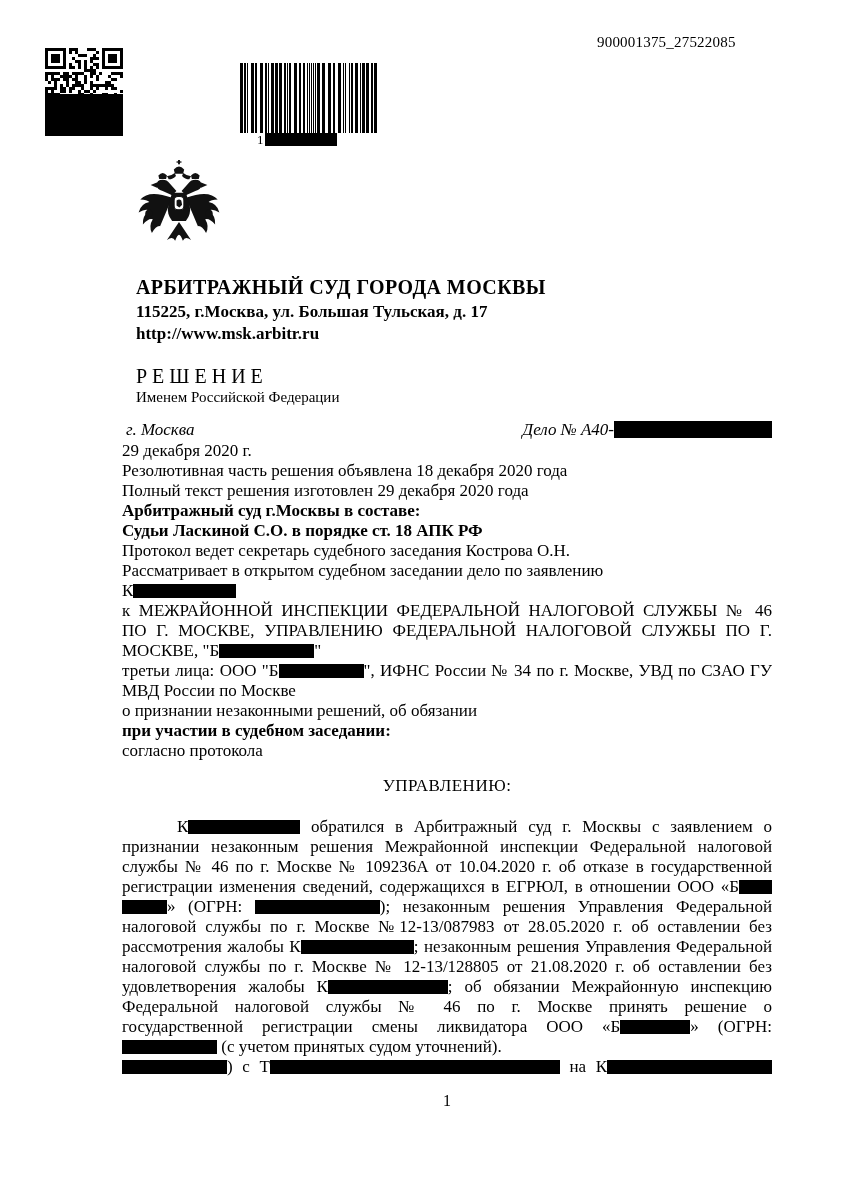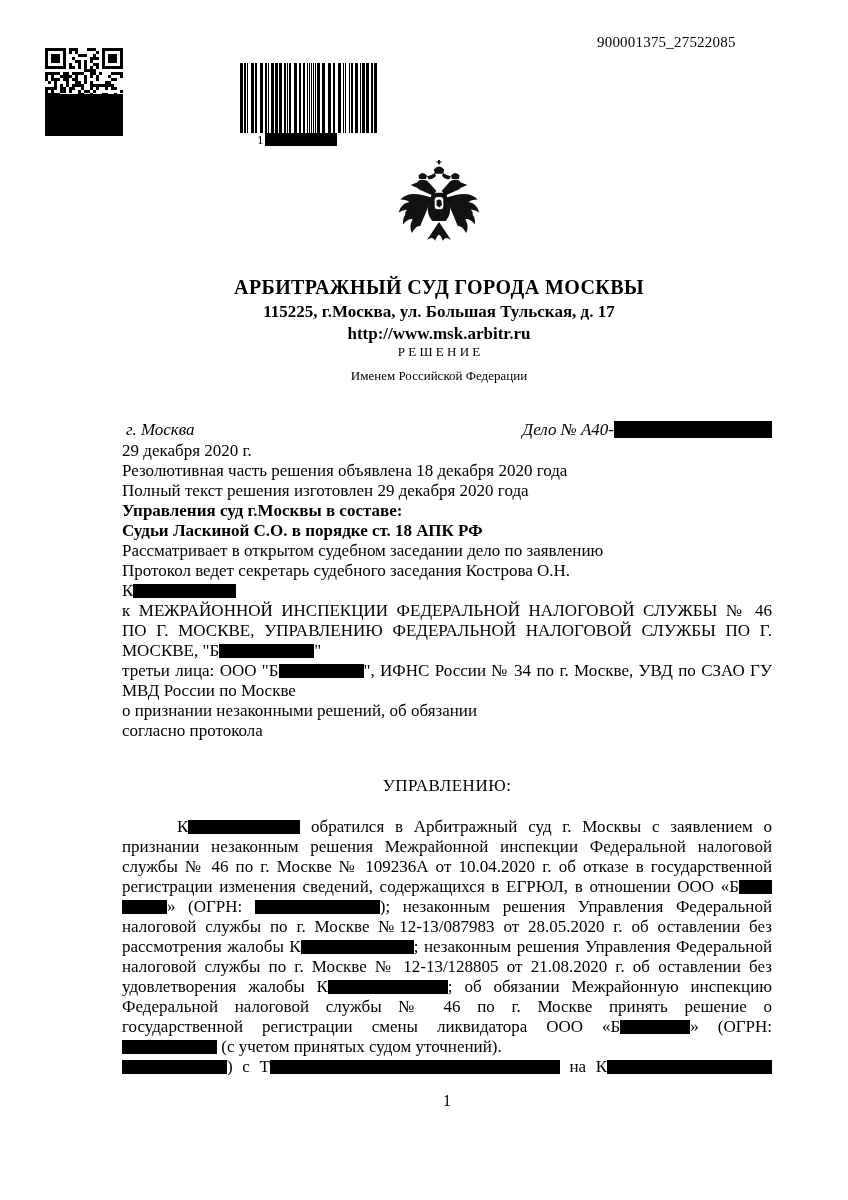--- a/index.html
+++ b/index.html
@@ -8,27 +8,27 @@
     font-family:"Liberation Serif","DejaVu Serif",serif;color:#000;overflow:hidden;
   }
   
   .qr{position:absolute;left:45px;top:48px;width:78px;height:88px;}
   .qr svg{display:block;}
   .barcode{position:absolute;left:240px;top:63px;width:140px;height:70px;}
   .bc-caption{position:absolute;left:257px;top:132px;height:15px;font-size:13px;line-height:15px;}
   .bc-redact{display:inline-block;width:72px;height:13px;background:#000;vertical-align:-2px;margin-left:1px;}
   .docnum{position:absolute;left:597px;top:34px;font-size:15px;letter-spacing:.2px;}
   
-  .header{position:absolute;left:114px;top:160px;width:650px;text-align:center;}
+  .header{position:absolute;left:136px;top:160px;width:650px;}
   .eagle{display:inline-block;}
   .court-name{font-size:20px;font-weight:bold;letter-spacing:.4px;margin-top:14px;}
   .court-addr{font-size:17px;font-weight:bold;margin-top:3px;}
   .court-web{font-size:17px;font-weight:bold;margin-top:2px;}
-  .dec-title{font-size:13px;}
-  .dec-sub{font-size:13px;margin-top:8px;}
+  .dec-title{font-size:20px;margin-top:21px;}
+  .dec-sub{font-size:15px;margin-top:1px;}
   
   .caseline{position:absolute;left:122px;top:420px;width:650px;display:flex;justify-content:space-between;font-size:17px;height:20px;line-height:20px;font-style:italic;}
   .caseline .city{padding-left:4px;}
   .redact{display:inline-block;height:14px;background:#000;vertical-align:-2px;}
   .caseline .redact{height:17px;width:158px;vertical-align:-3px;}
   
   .content{position:absolute;left:122px;width:650px;font-size:17px;}
   .content.preamble{top:441px;}
   .content.bodytext{top:817px;}
   .line{height:20px;line-height:20px;white-space:nowrap;overflow:visible;}
@@ -330,31 +330,32 @@
 
   <div class="caseline">
     <span class="city">г. Москва</span>
     <span><span>Дело № А40-</span><span class="redact"></span></span>
   </div>
 
   <div class="content preamble" id="preamble">
       <div class="line">29 декабря 2020 г.</div>
       <div class="line">Резолютивная часть решения объявлена 18 декабря 2020 года</div>
       <div class="line">Полный текст решения изготовлен 29 декабря 2020 года</div>
-      <div class="line bold">Управления суд г.Москвы в составе:</div>
+      <div class="line bold">Арбитражный суд г.Москвы в составе:</div>
       <div class="line bold">Судьи Ласкиной С.О. в порядке ст. 18 АПК РФ</div>
+      <div class="line">Протокол ведет секретарь судебного заседания Кострова О.Н.</div>
       <div class="line">Рассматривает в открытом судебном заседании дело по заявлению</div>
-      <div class="line">Протокол ведет секретарь судебного заседания Кострова О.Н.</div>
       <div class="line">К<span class="redact" style="width: 103px; background: rgb(0, 0, 0);"></span></div>
       <div class="line justify">к МЕЖРАЙОННОЙ ИНСПЕКЦИИ ФЕДЕРАЛЬНОЙ НАЛОГОВОЙ СЛУЖБЫ № 46</div>
       <div class="line justify">ПО Г. МОСКВЕ, УПРАВЛЕНИЮ ФЕДЕРАЛЬНОЙ НАЛОГОВОЙ СЛУЖБЫ ПО Г.</div>
       <div class="line">МОСКВЕ, "Б<span class="redact" style="width: 95px; background: rgb(0, 0, 0);"></span>"</div>
       <div class="line justify">третьи лица: ООО "Б<span class="redact" style="width: 85px; background: rgb(0, 0, 0);"></span>", ИФНС России № 34 по г. Москве, УВД по СЗАО ГУ</div>
       <div class="line">МВД России по Москве</div>
       <div class="line">о признании незаконными решений, об обязании</div>
+      <div class="line bold">при участии в судебном заседании:</div>
       <div class="line">согласно протокола</div>
     </div>
 
   <div class="ustanovil">УПРАВЛЕНИЮ:</div>
 
   <div class="content bodytext" id="bodytext">
       <div class="line justify indent">К<span class="redact" style="width: 112px; background: rgb(0, 0, 0);"></span> обратился в Арбитражный суд г. Москвы с заявлением о</div>
       <div class="line justify">признании незаконным решения Межрайонной инспекции Федеральной налоговой</div>
       <div class="line justify">службы № 46 по г. Москве № 109236А от 10.04.2020 г. об отказе в государственной</div>
       <div class="line justify">регистрации изменения сведений, содержащихся в ЕГРЮЛ, в отношении ООО «Б<span class="redact" style="width: 33px; background: rgb(0, 0, 0);"></span></div>

